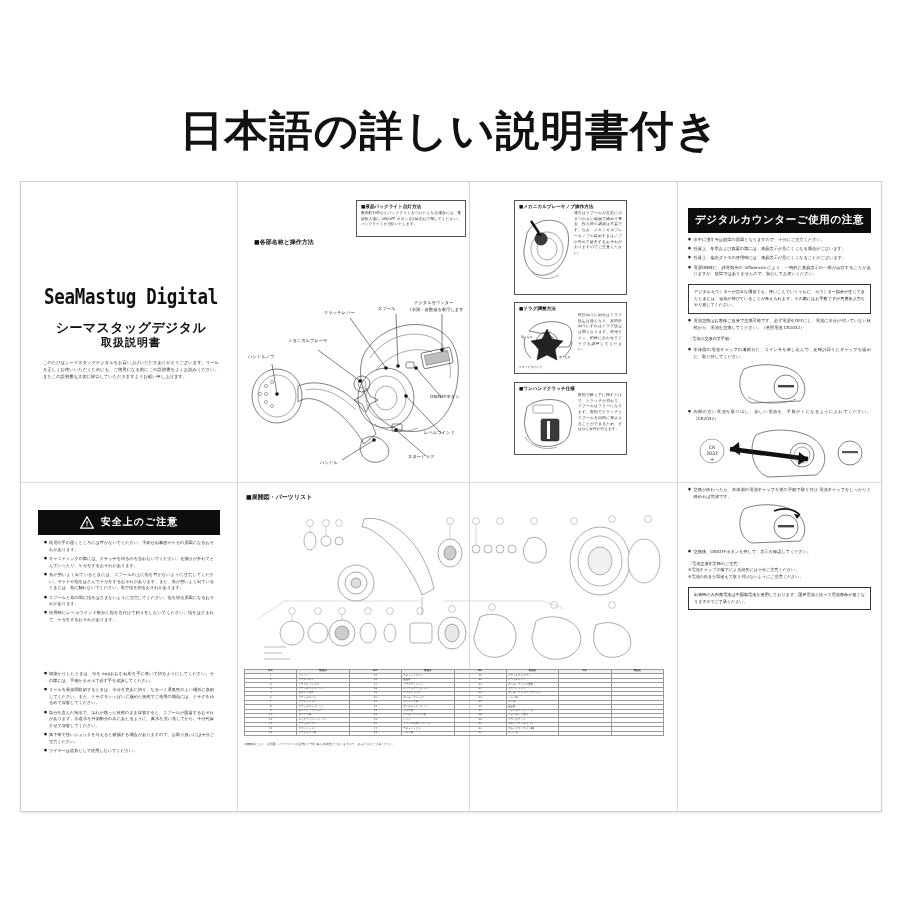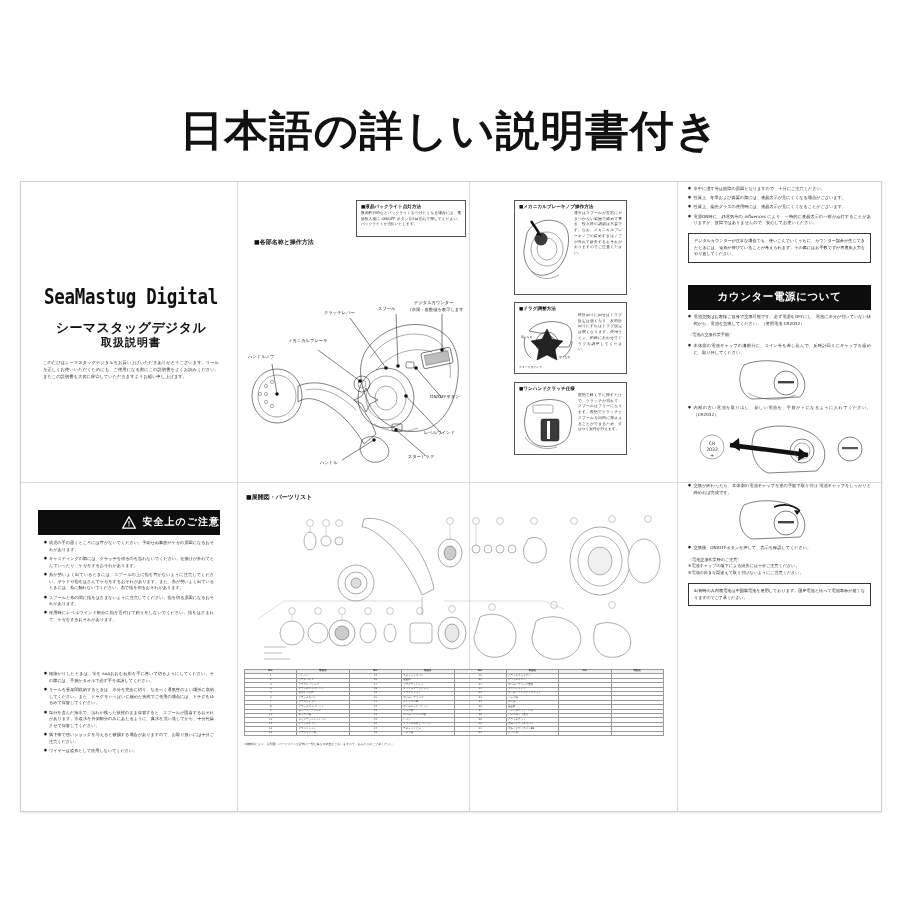--- a/index.html
+++ b/index.html
@@ -59,21 +59,21 @@
   }
   .intro{
     position:absolute;left:22px;top:178px;width:176px;
     font-size:4.3px;line-height:1.62;color:#2b2b2b;text-align:justify;
   }
 
   
   .blackbar{
     background:#0d0d0d;color:#fff;text-align:center;
     font-weight:700;font-size:10px;letter-spacing:1px;
-    padding:5px 0 6px;display:flex;align-items:center;justify-content:flex-end;gap:7px;
+    padding:5px 0 6px;display:flex;align-items:center;justify-content:center;gap:7px;
   }
   .warn-tri{position:relative;width:14px;height:13px;flex:0 0 14px;}
   .warn-tri svg{display:block;}
 
   .notelist{margin-top:5px;padding:0 6px;}
   .notelist .bul{
     position:relative;padding-left:5px;font-size:4.15px;line-height:1.62;
     color:#2b2b2b;text-align:justify;margin-bottom:2.5px;
   }
   .notelist .bul:before{
@@ -305,29 +305,29 @@
             <rect x="28" y="28" width="3" height="18" fill="#fff"></rect>
             <path d="M6 44 C12 54 26 58 38 54" class="ln2"></path>
           </svg>
           <div class="bd" style="flex:1;">親指で軽く下に押すだけで、クラッチが切れて、スプールはフリーになります。親指でクラッチとスプールを同時に押さえることができるため、すばやく操作が行えます。</div>
         </div>
       </div>
     </div>
 
     <div class="panel" style="left:657px;top:0;width:203px;height:629px;padding:0 10px;">
 
+      <div class="rhdr" style="margin-top:26px;">デジタルカウンターご使用の注意</div>
       <div class="rlist">
         <span class="bul">水中に浸す等は故障の原因となりますので、十分にご注意ください。</span>
         <span class="bul">性質上、冬季および真夏の際には、液晶表示が見にくくなる場合がございます。</span>
         <span class="bul">性質上、偏光グラスの使用時には、液晶表示が見にくくなることがございます。</span>
         <span class="bul">電源ON時に、静電気等の influences により、一時的に液晶表示の一部が点灯することがありますが、故障ではありませんので、安心してお使いください。</span>
       </div>
       <div class="rnote" style="margin-top:6px;">デジタルカウンターが正常な場合でも、使いこんでいくうちに、カウンター誤差が生じてきたときには、道糸が伸びていることが考えられます。その際にはお手数ですが再度糸入力をやり直してください。</div>
 
-      <div class="rhdr" style="margin-top:22px;">カウンター電源について</div>
       <div class="rlist">
         <span class="bul">電池交換はお客様ご自身で交換可能です。必ず電源をOFFにし、電池に水分が付いていない状態から、電池を交換してください。（使用電池 CR2032）</span>
       </div>
       <div class="plain" style="margin-top:5px;">〈電池の交換作業手順〉</div>
       <div class="rlist">
         <span class="bul">本体側の電池キャップの溝部分に、コイン等を差し込んで、反時計回りにキャップを緩めに、取り外してください。</span>
       </div>
 
       <svg width="180" height="42" viewBox="0 0 180 42" style="margin:2px auto 0;">
         <path d="M54 6 C66 0 92 0 104 8 C116 16 118 30 110 38 L62 40 C50 36 46 18 54 6 Z" class="ln" fill="#fff"></path>

